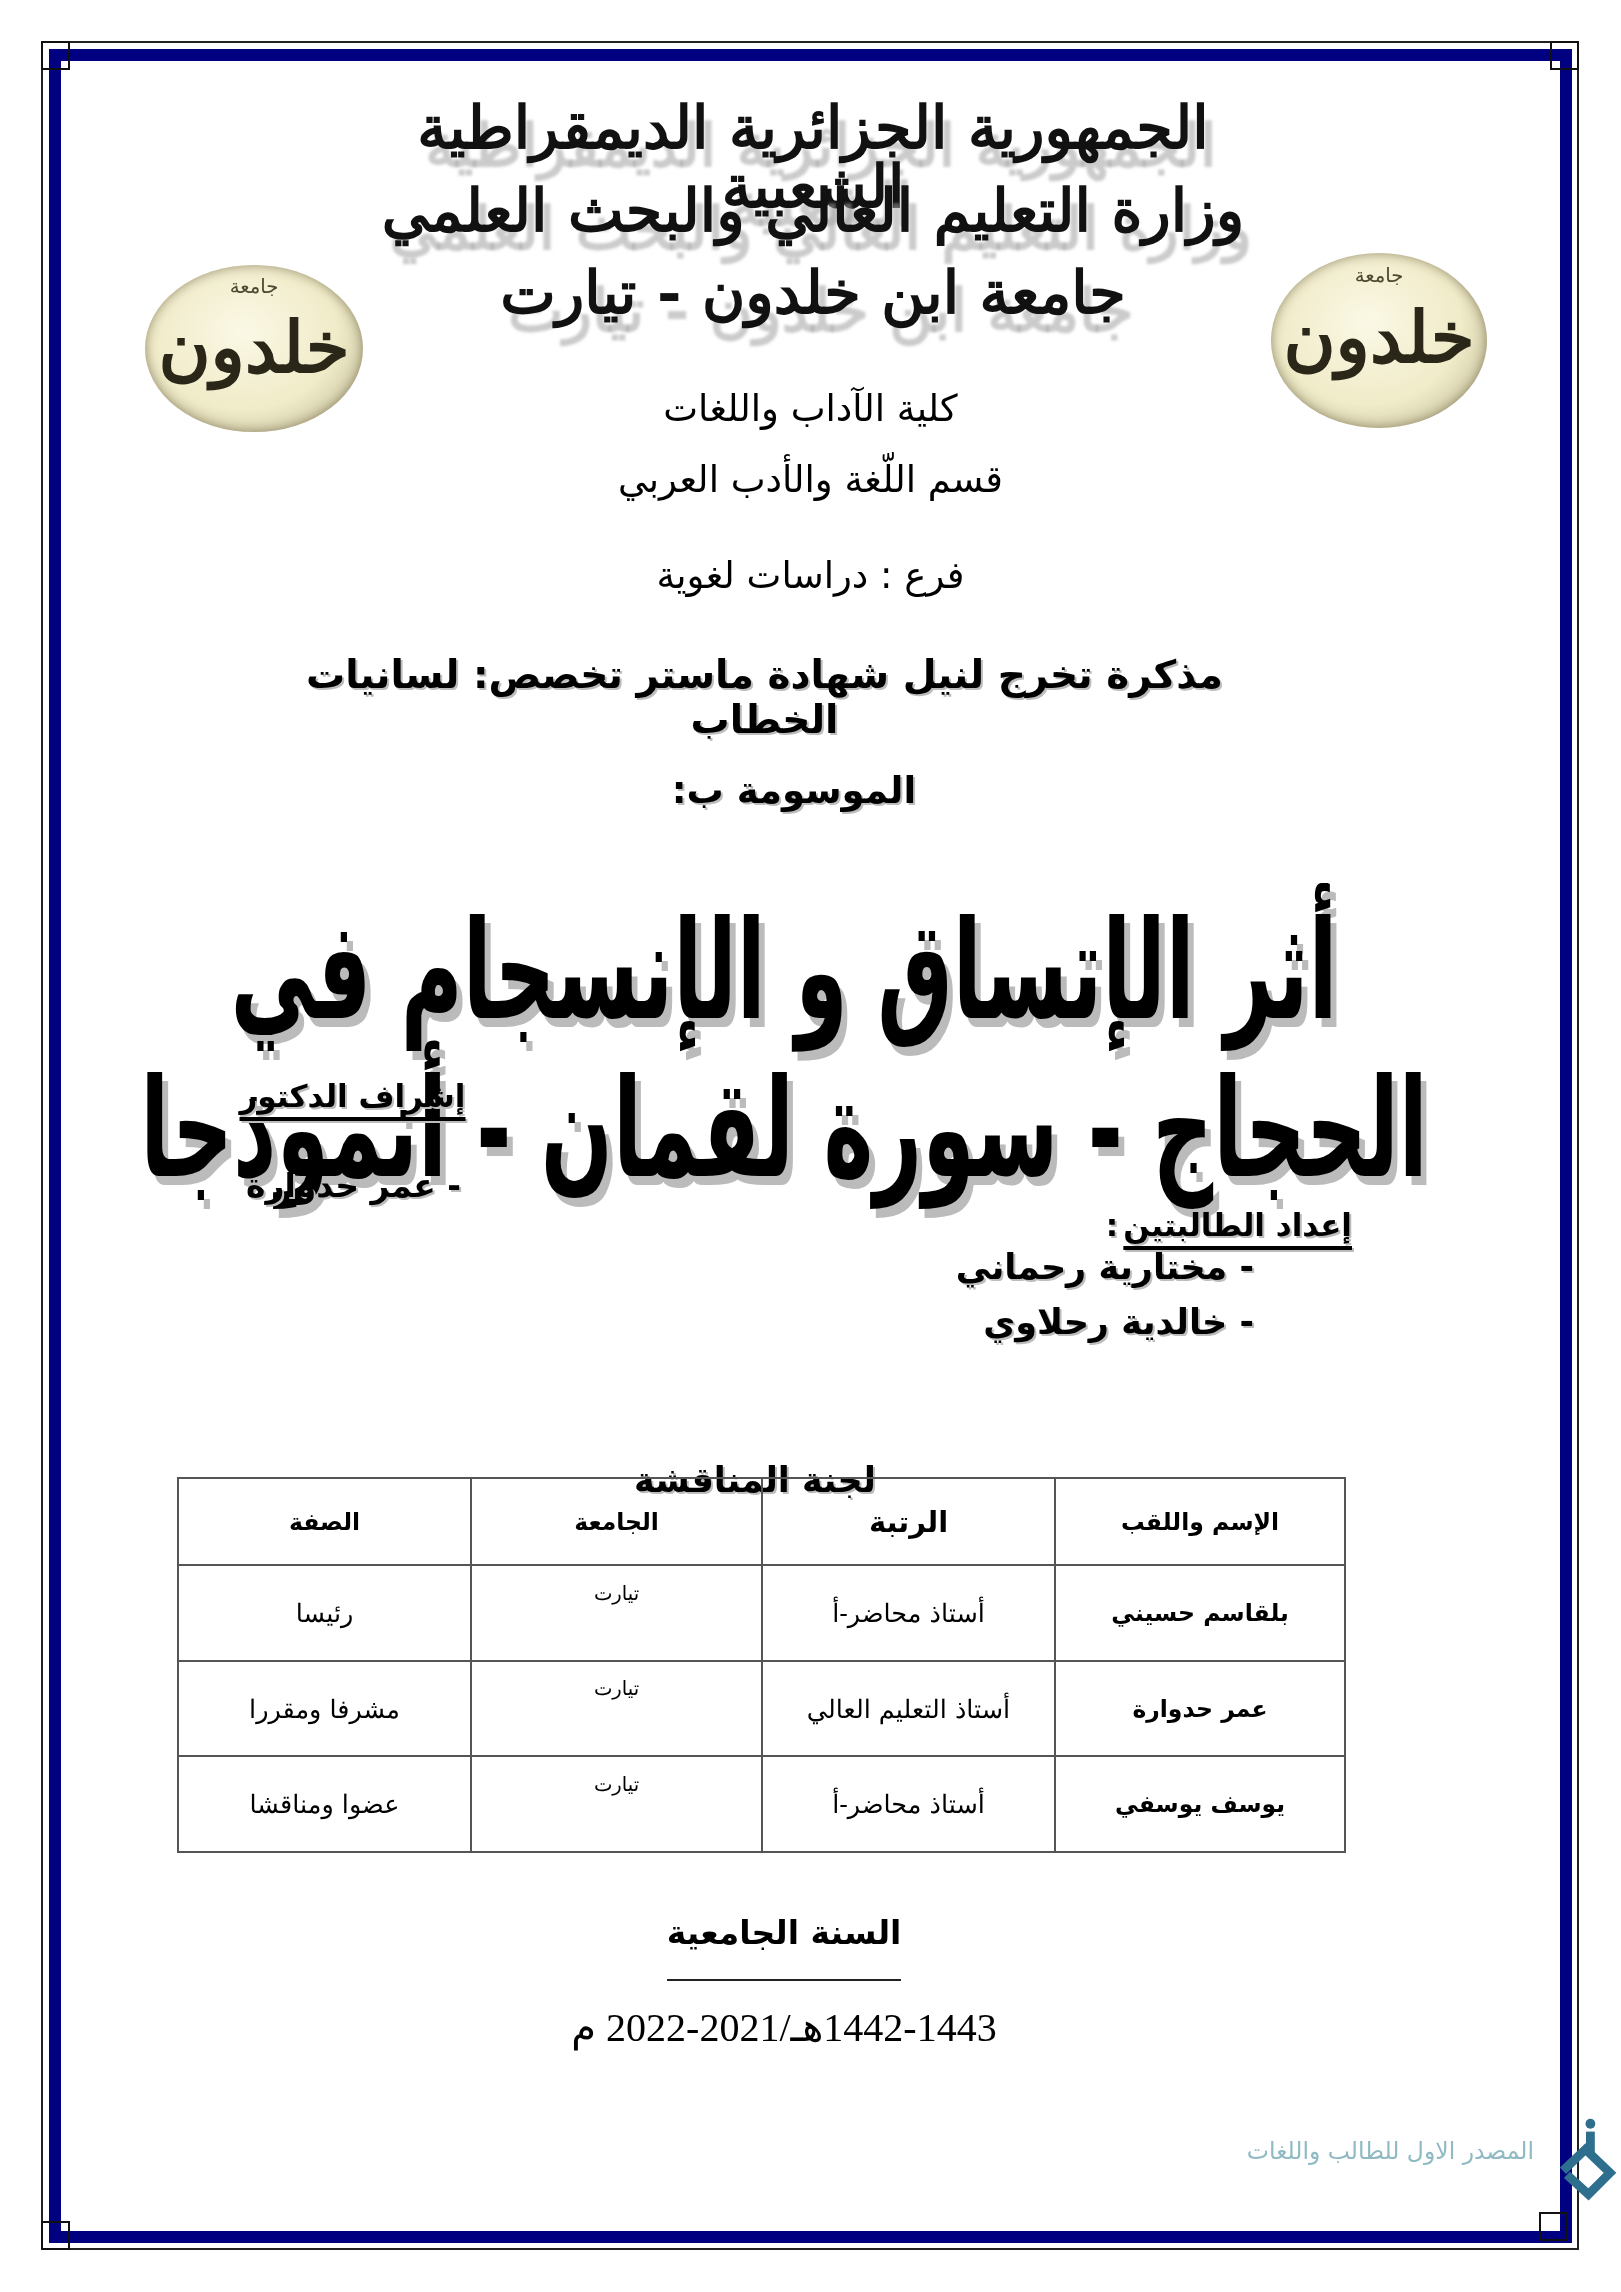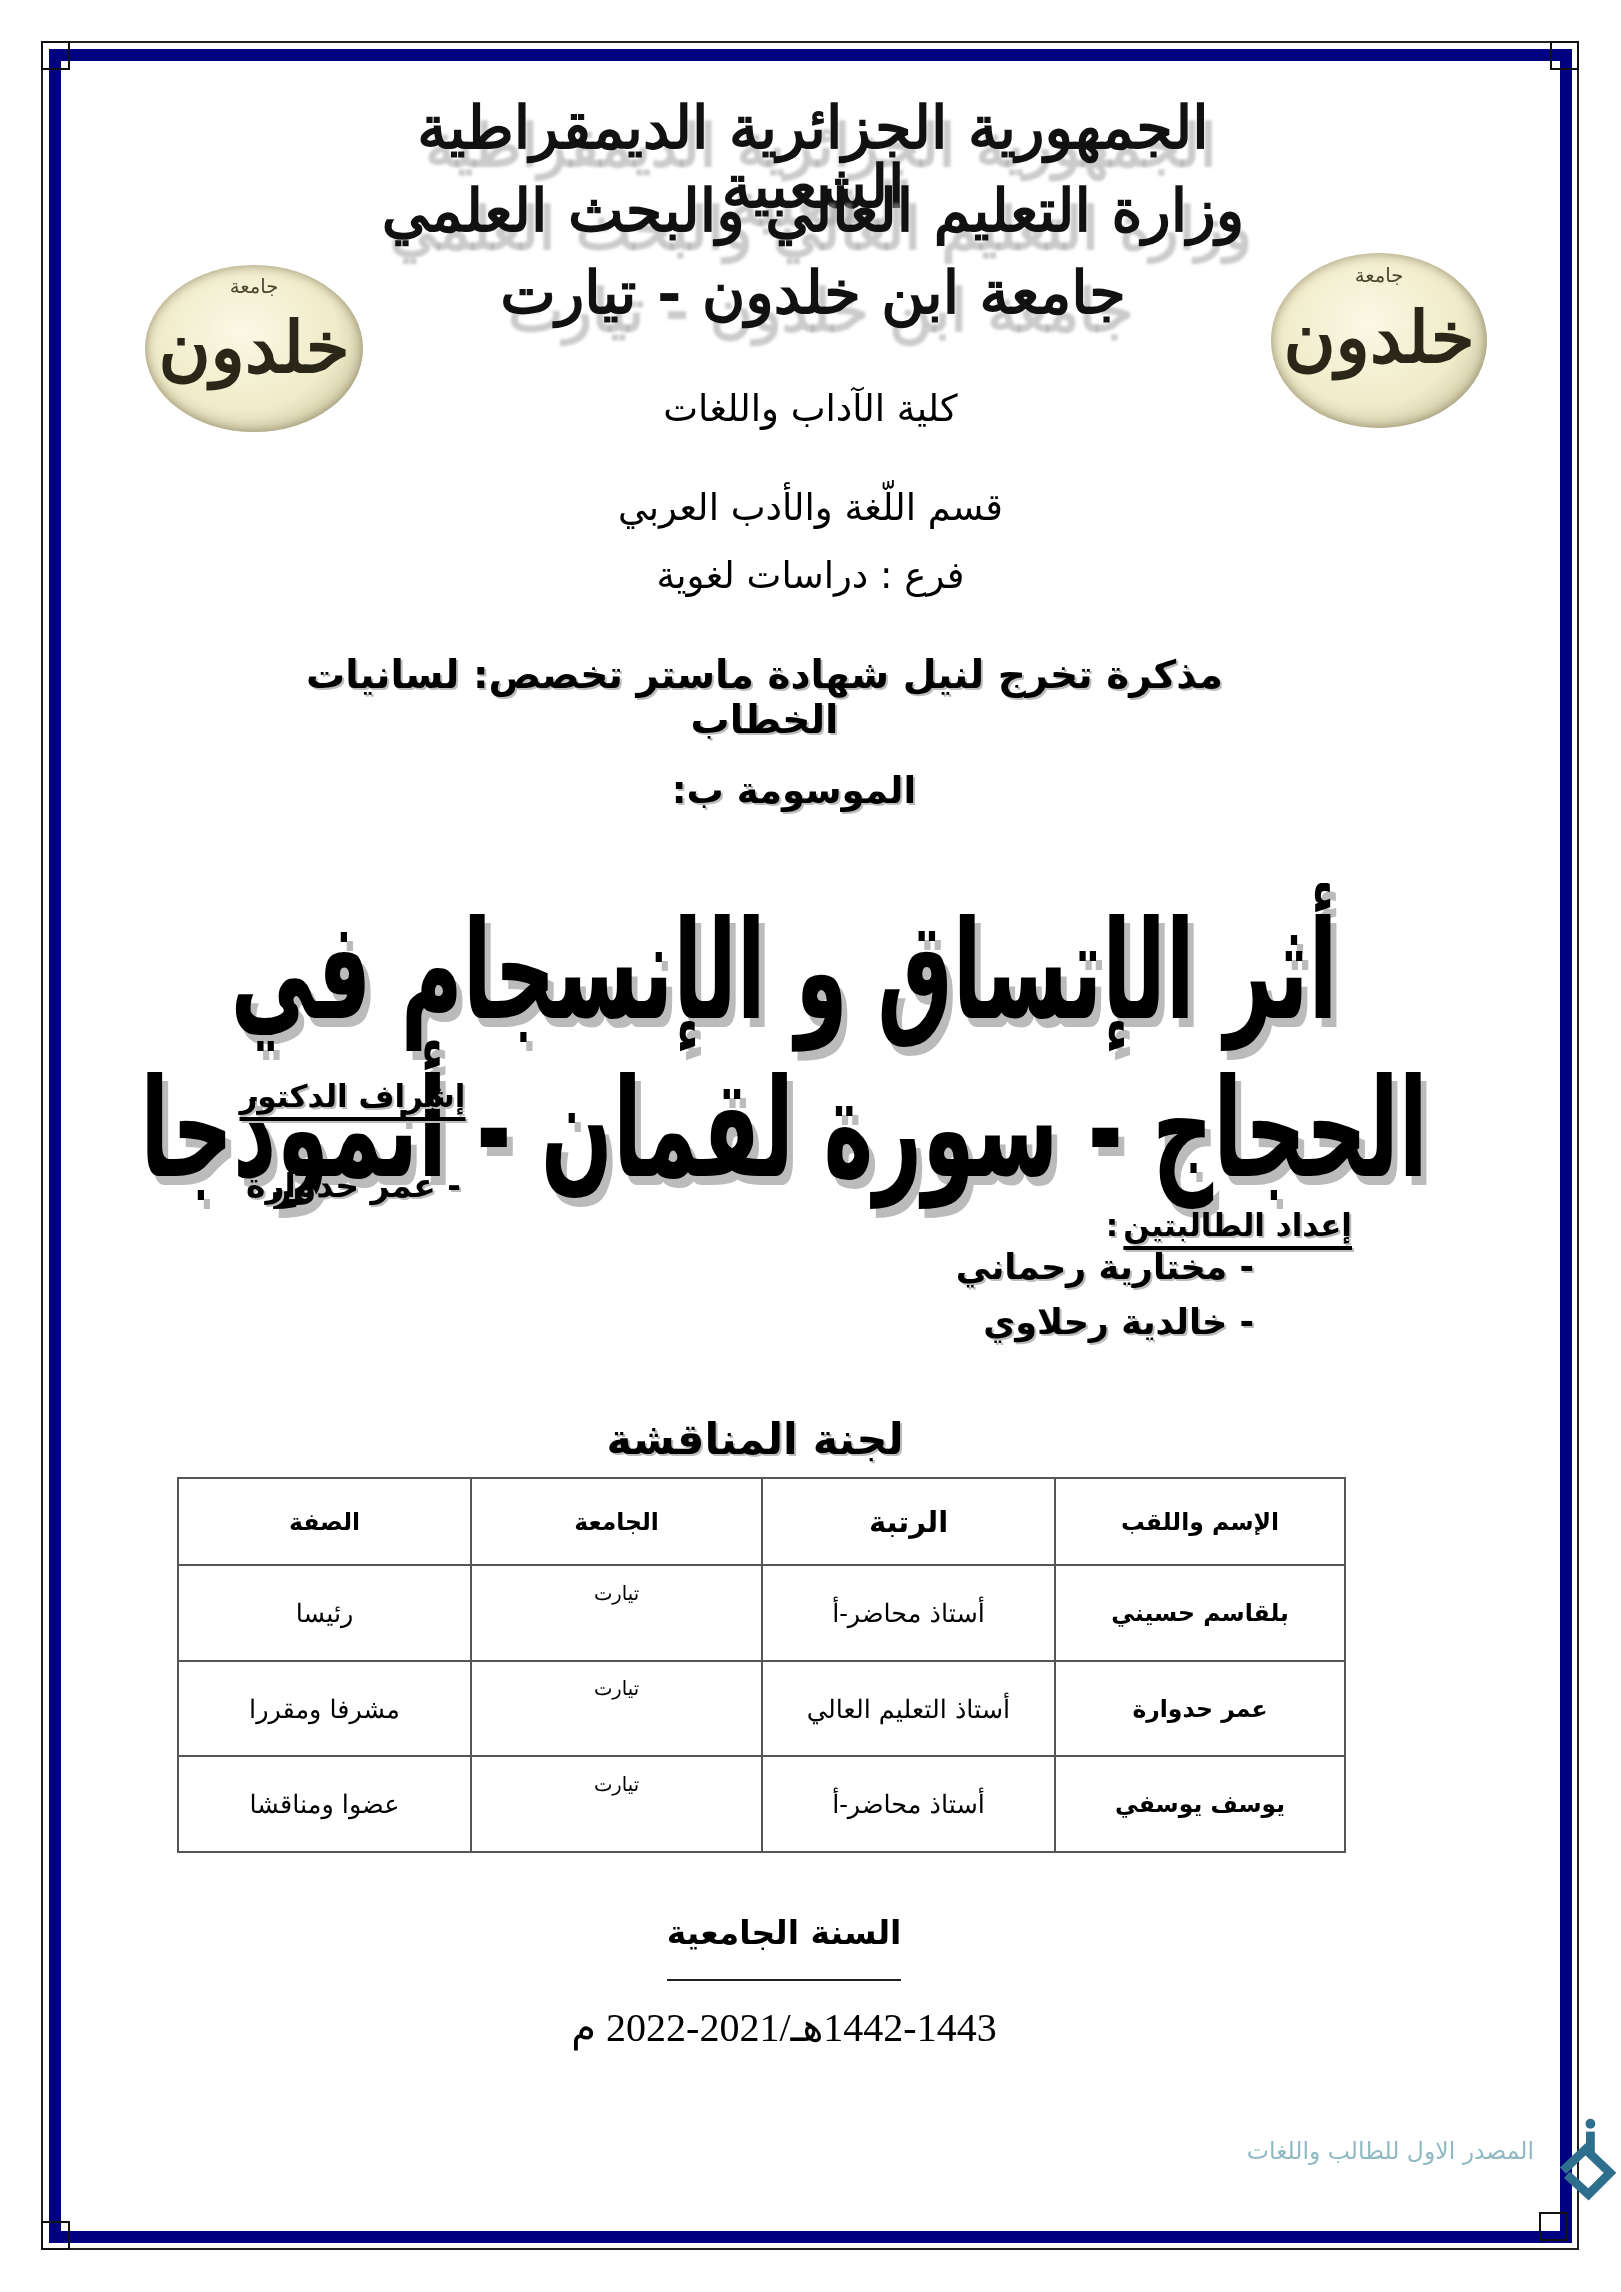--- a/index.html
+++ b/index.html
@@ -58,39 +58,39 @@
 <div class="logo" style="left:145px;top:265px;width:218px;height:167px;">
   <div class="ring">جامعة</div>
   <div class="glyph">خلدون</div>
 </div>
 <div class="logo" style="left:1271px;top:253px;width:216px;height:175px;">
   <div class="ring">جامعة</div>
   <div class="glyph">خلدون</div>
 </div>
 
 <div class="abs center spaced" style="left:392px;width:837px;top:387px;">كلية الآداب واللغات</div>
-<div class="abs center spaced" style="left:392px;width:837px;top:486px;">قسم اللّغة والأدب العربي</div>
+<div class="abs center spaced" style="left:392px;width:837px;top:458px;">قسم اللّغة والأدب العربي</div>
 <div class="abs center spaced" style="left:392px;width:837px;top:554px;">فرع : دراسات لغوية</div>
 
 <div class="abs center bold-ar" style="left:245px;width:1039px;top:652px;font-size:39px;">مذكرة تخرج لنيل شهادة ماستر تخصص: لسانيات الخطاب</div>
 <div class="abs center bold-ar" style="left:588px;width:412px;top:769px;font-size:37px;">الموسومة ب:</div>
 
 <div class="abs center title" style="left:98px;width:1372px;top:941px;">أثر الإتساق و الإنسجام في الحجاج - سورة لقمان - أنموذجا</div>
 
 <div class="abs bold-ar ul" style="left:230px;width:245px;top:1078px;font-size:31px;direction:rtl;text-align:center;">إشراف الدكتور</div>
 <div class="abs bold-ar" style="left:196px;width:265px;top:1166px;font-size:33px;direction:rtl;text-align:right;">- عمر حدوارة</div>
 
 <div class="abs" style="left:1068px;width:284px;top:1207px;direction:rtl;text-align:right;">
   <span class="bold-ar ul" style="font-size:31px;">إعداد الطالبتين</span>
   <span class="bold-ar" style="font-size:31px;">:</span>
 </div>
 <div class="abs bold-ar" style="left:882px;width:372px;top:1247px;font-size:35px;direction:rtl;text-align:right;">- مختارية رحماني</div>
 <div class="abs bold-ar" style="left:882px;width:372px;top:1302px;font-size:35px;direction:rtl;text-align:right;">- خالدية رحلاوي</div>
 
-<div class="abs center bold-ar" style="left:549px;width:412px;top:1414px;font-size:43px;">لجنة المناقشة</div>
+<div class="abs center bold-ar" style="left:549px;width:412px;top:1460px;font-size:35px;">لجنة المناقشة</div>
 
 <table class="jury">
   <colgroup>
       <col style="width:290px">
       <col style="width:293px">
       <col style="width:291px">
       <col style="width:293px">
     </colgroup>
   <tbody>
       <tr>

